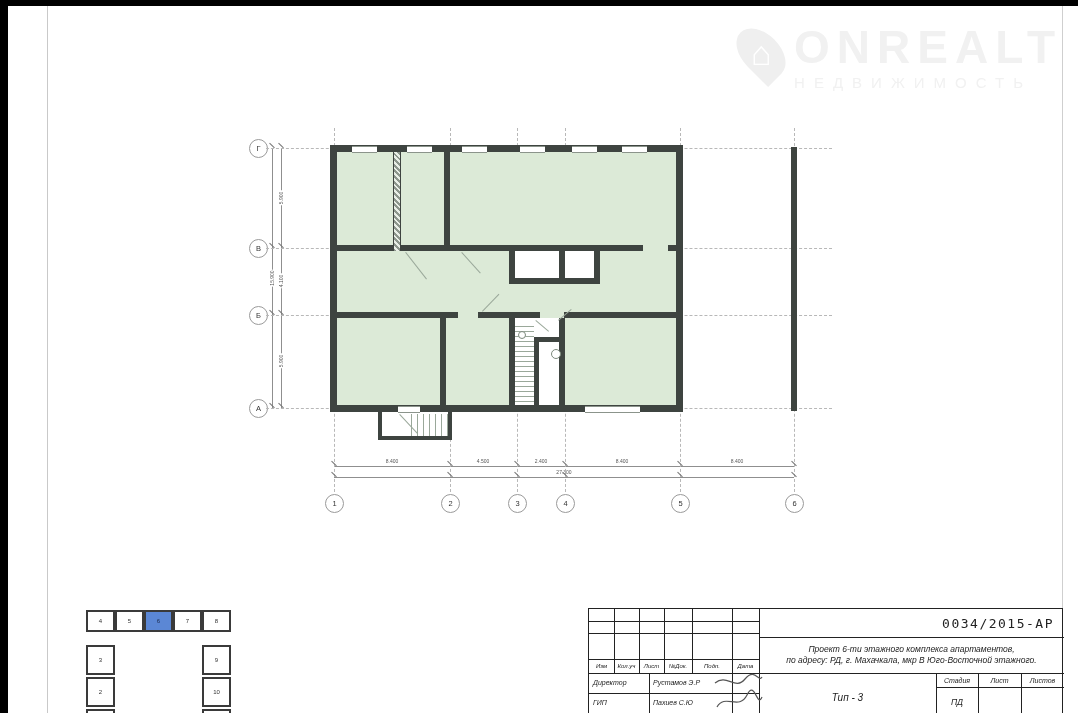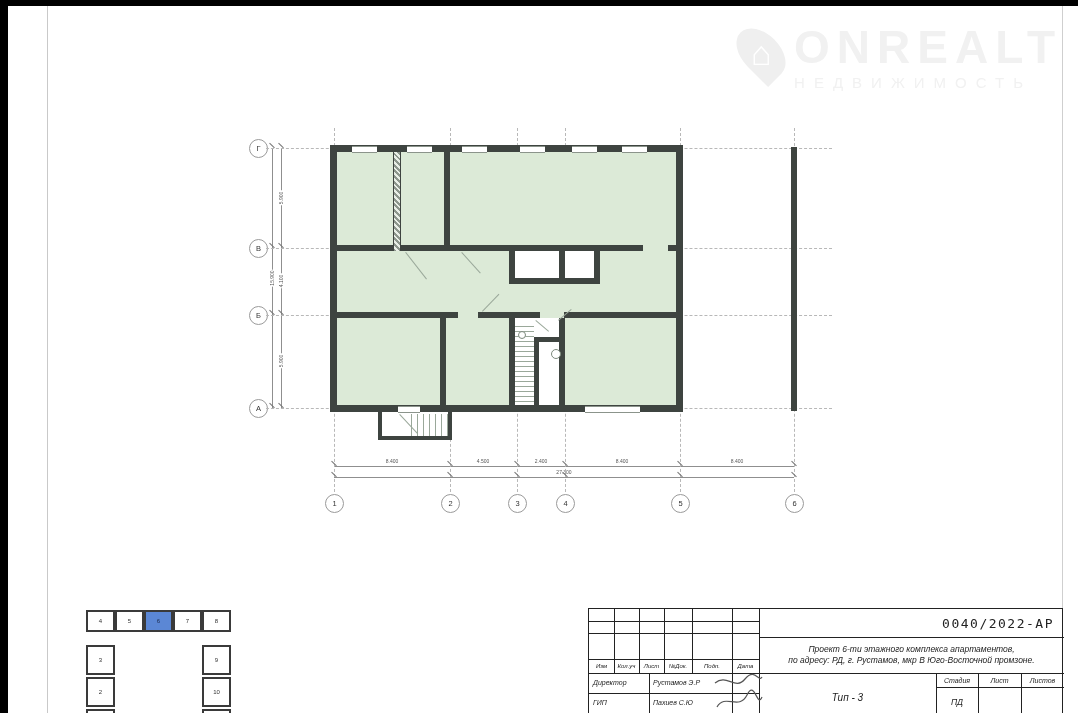--- a/index.html
+++ b/index.html
@@ -275,24 +275,24 @@
 
     <div class="tl-h" style="left:0;top:12px;width:170px;"></div>
     <div class="tl-h" style="left:0;top:24px;width:170px;"></div>
     <div class="tl-h" style="left:0;top:50px;width:170px;"></div>
     <div class="tl-h" style="left:0;top:64px;width:475px;"></div>
     <div class="tl-h" style="left:0;top:84px;width:170px;"></div>
 
     <div class="tl-h" style="left:170px;top:28px;width:305px;"></div>
     <div class="tl-h" style="left:347px;top:78px;width:128px;"></div>
 
-    <div class="tb-txt tb-center" style="left:170px;top:0;width:305px;height:28px;justify-content:flex-end;padding-right:10px;box-sizing:border-box;font-style:normal;font-family:'DejaVu Sans Mono',monospace;font-size:13px;letter-spacing:1.5px;">0040/2022-АР</div>
+    <div class="tb-txt tb-center" style="left:170px;top:0;width:305px;height:28px;justify-content:flex-end;padding-right:10px;box-sizing:border-box;font-style:normal;font-family:'DejaVu Sans Mono',monospace;font-size:13px;letter-spacing:1.5px;">0034/2015-АР</div>
     <div class="tb-txt tb-center" style="left:170px;top:28px;width:305px;height:36px;font-size:8.5px;line-height:11px;flex-direction:column;">
       <div>Проект 6-ти этажного комплекса апартаментов,</div>
-      <div>по адресу: РД, г. Рустамов, мкр В Юго-Восточной промзоне.</div>
+      <div>по адресу: РД, г. Махачкала, мкр В Юго-Восточной этажного.</div>
     </div>
     <div class="tb-txt tb-center" style="left:170px;top:64px;width:177px;height:48px;font-size:10px;">Тип - 3</div>
     <div class="tb-txt tb-center" style="left:347px;top:64px;width:42px;height:14px;font-size:7px;">Стадия</div>
     <div class="tb-txt tb-center" style="left:389px;top:64px;width:43px;height:14px;font-size:7px;">Лист</div>
     <div class="tb-txt tb-center" style="left:432px;top:64px;width:43px;height:14px;font-size:7px;">Листов</div>
     <div class="tb-txt tb-center" style="left:347px;top:78px;width:42px;height:30px;font-size:8.5px;">ПД</div>
     <div class="tb-txt tb-center" style="left:0;top:50px;width:25px;height:14px;font-size:6px;">Изм</div>
     <div class="tb-txt tb-center" style="left:25px;top:50px;width:25px;height:14px;font-size:6px;">Кол.уч</div>
     <div class="tb-txt tb-center" style="left:50px;top:50px;width:25px;height:14px;font-size:6px;">Лист</div>
     <div class="tb-txt tb-center" style="left:75px;top:50px;width:28px;height:14px;font-size:6px;">№Док.</div>

